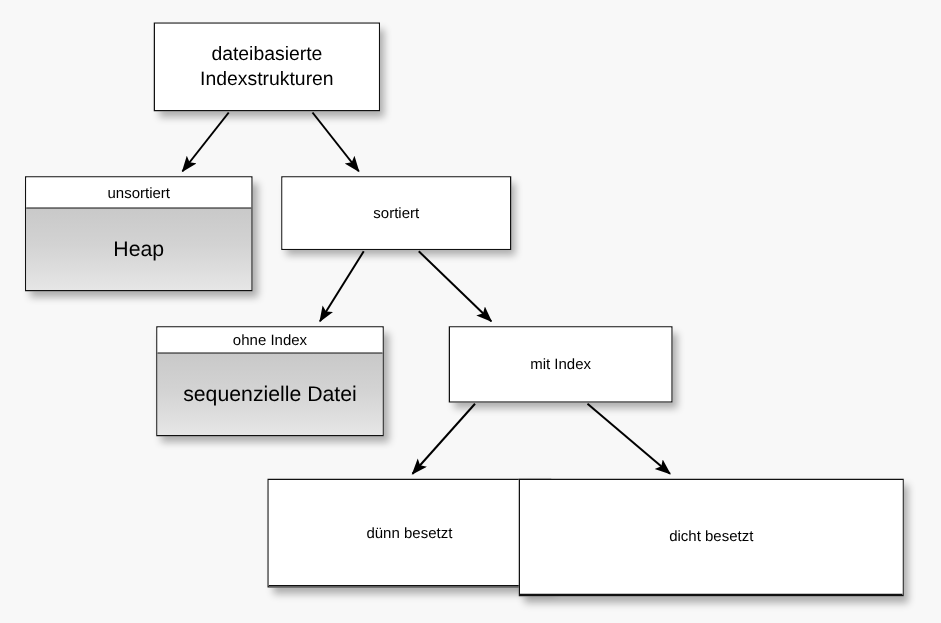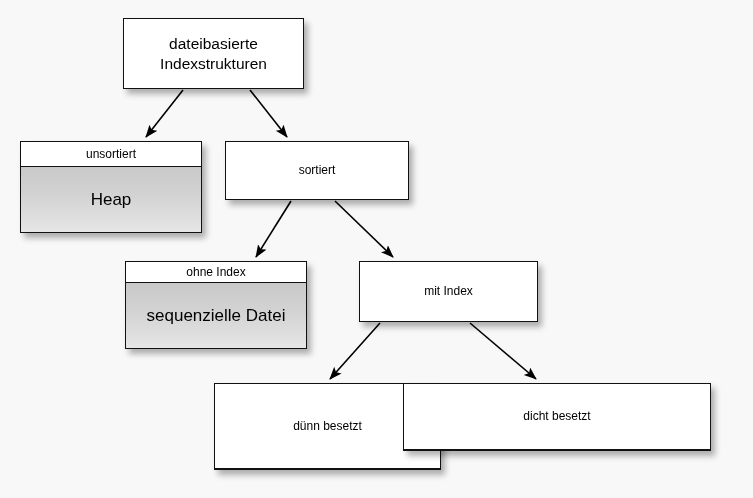--- a/index.html
+++ b/index.html
@@ -64,21 +64,21 @@
     text-align: center;
     padding: 14px 6px;
   }
   
   #node-root        { left: 123px; top: 18px;  width: 181px; height: 71px; }
   #node-unsortiert  { left: 20px;  top: 141px; width: 182px; height: 92px; }
   #node-sortiert    { left: 225px; top: 141px; width: 184px; height: 59px; }
   #node-ohne-index  { left: 125px; top: 261px; width: 182px; height: 88px; }
   #node-mit-index   { left: 331px; top: 261px; width: 179px; height: 61px; margin-left: 28px; }
   #node-duenn       { left: 166px; top: 383px; width: 227px; height: 87px; margin-left: 48px; }
-  #node-dicht       { left: 403px; top: 383px; width: 308px; height: 68px; }
+  #node-dicht       { left: 415px; top: 383px; width: 308px; height: 94px; }
   #node-root .title      { font-size: 15.5px; }
   #node-duenn  .sub, #node-dicht .sub { height: 36px; }
   #node-unsortiert .sub, #node-ohne-index .sub { height: 37px; }
 </style>
 </head>
 <body>
 
 <div id="diagram">
 
   <svg id="edges" viewBox="0 0 753 498" width="753" height="498">

